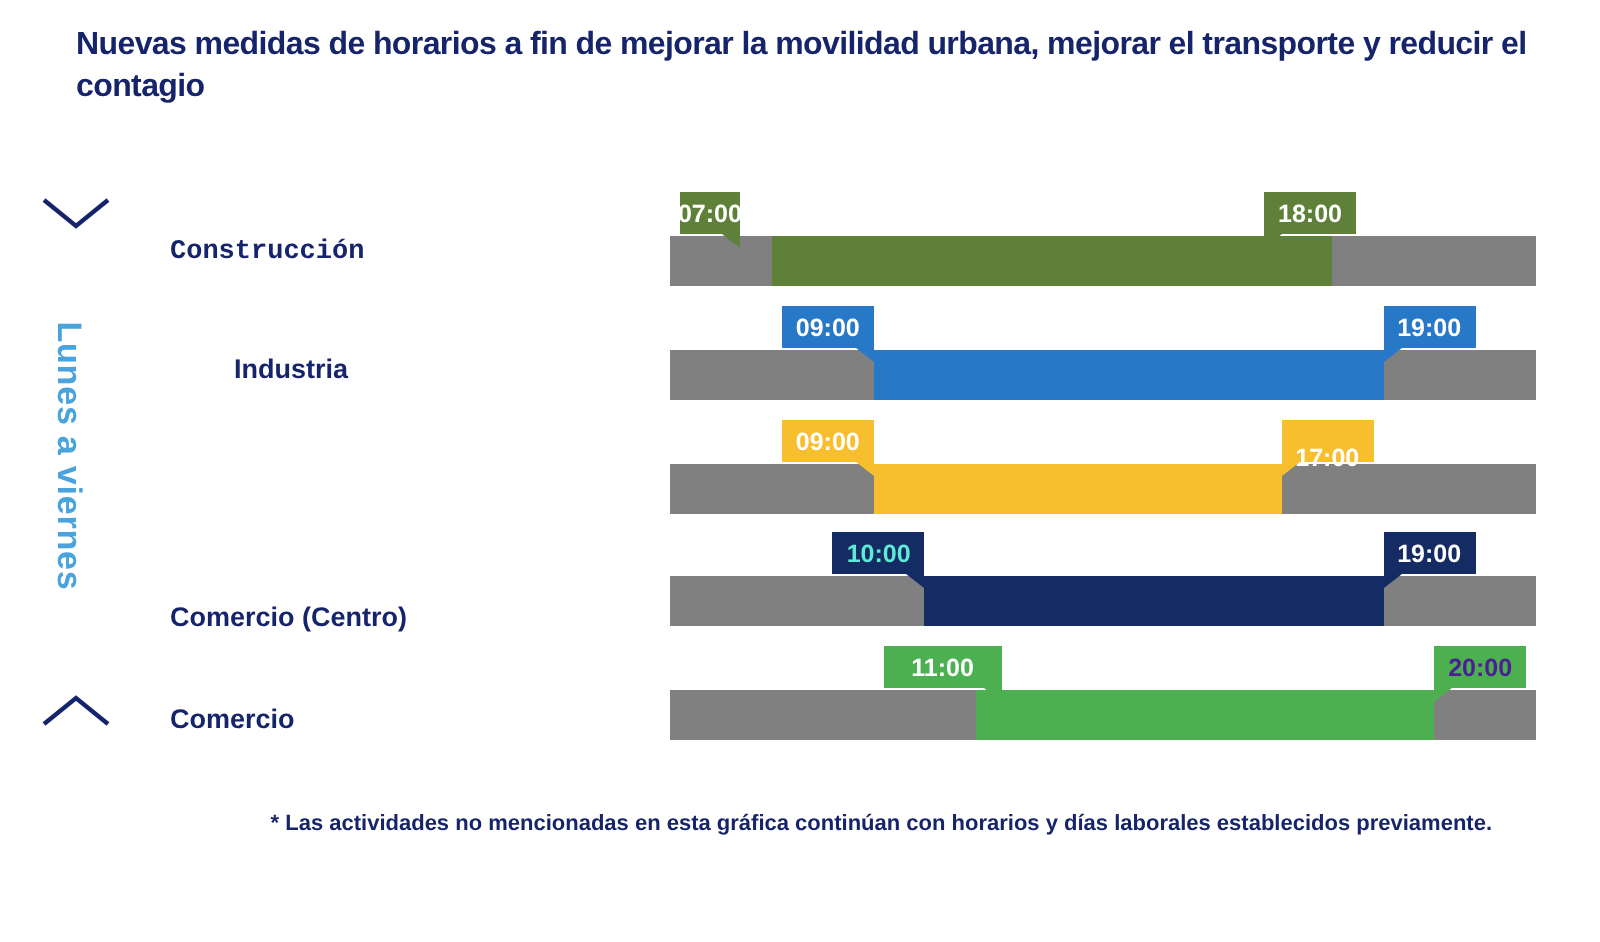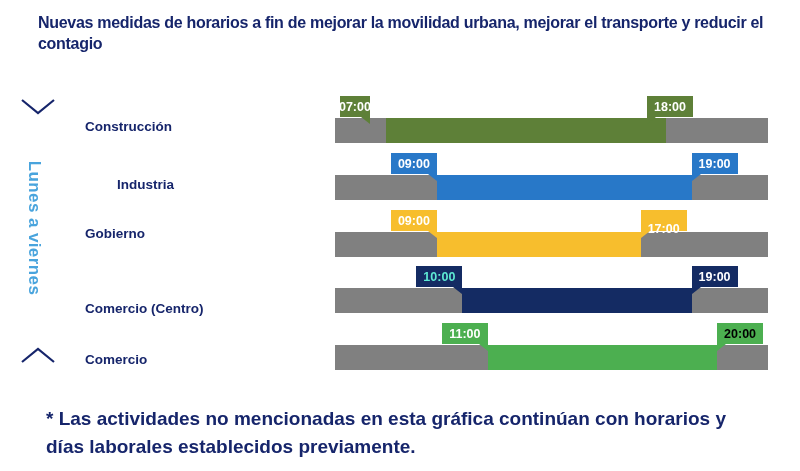--- a/index.html
+++ b/index.html
@@ -42,21 +42,21 @@
     padding:0 8px;white-space:nowrap;box-sizing:border-box;
   }
   .tag .notch{
     position:absolute;bottom:-7px;width:0;height:0;
     border-top:7px solid currentColor;
   }
   .notch-r{right:0;border-left:9px solid transparent;}
   .notch-l{left:0;border-right:9px solid transparent;}
   .foot{
     position:absolute;left:46px;top:405px;width:700px;
-    font-size:19px;font-weight:bold;color:#16256b;line-height:1.45;
+    font-size:11px;font-weight:bold;color:#16256b;line-height:1.45;text-align:right;
   }
 </style>
 </head>
 <body>
 
 <div class="title">Nuevas medidas de horarios a fin de mejorar la movilidad urbana, mejorar el transporte y reducir el contagio</div>
 
 <div class="dayaxis">
   <div class="chev chev-top">
     <svg width="36" height="18" viewBox="0 0 36 18">
@@ -66,30 +66,30 @@
   <div class="daylabel">Lunes a viernes</div>
   <div class="chev chev-bot">
     <svg width="36" height="18" viewBox="0 0 36 18">
       <path d="M2 16 L18 3 L34 16" fill="none" stroke="#16256b" stroke-width="2.2"></path>
     </svg>
   </div>
 </div>
 
 <div id="rows-host">
     <div class="row" style="top: 0px;">
-      <div class="rowlabel" style="top: 118px;">
+      <div class="rowlabel" style="top: 118px; font-family: Liberation Mono, monospace;">
         <div>Construcción</div>
       </div>
       <div class="track" style="left: 335px; width: 433px; top: 118px; background: rgb(128, 128, 128);"></div>
       <div class="seg" style="left: 385.941px; width: 280.176px; top: 118px; background: rgb(94, 128, 56);"></div>
       <div class="tag" style="background: rgb(94, 128, 56); color: rgb(94, 128, 56); top: 96px; left: 339.941px; width: 30px;">
         <span style="color: rgb(255, 255, 255);">07:00</span>
         <span class="notch notch-r"></span>
       </div>
-      <div class="tag" style="background: rgb(94, 128, 56); color: rgb(94, 128, 56); top: 96px; left: 647px; width: 46px;">
+      <div class="tag" style="background: rgb(94, 128, 56); color: rgb(94, 128, 56); top: 96px; left: 632px; width: 46px;">
         <span style="color: rgb(255, 255, 255);">18:00</span>
         <span class="notch notch-l"></span>
       </div>
     </div>
     <div class="row" style="top: 0px;">
       <div class="rowlabel" style="top: 176px; margin-left: 32px;">
         <div>Industria</div>
       </div>
       <div class="track" style="left: 335px; width: 433px; top: 175px; background: rgb(128, 128, 128);"></div>
       <div class="seg" style="left: 436.882px; width: 254.706px; top: 175px; background: rgb(40, 120, 200);"></div>
@@ -97,21 +97,20 @@
         <span style="color: rgb(255, 255, 255);">09:00</span>
         <span class="notch notch-r"></span>
       </div>
       <div class="tag" style="background: rgb(40, 120, 200); color: rgb(40, 120, 200); top: 153px; left: 691.588px; width: 46px;">
         <span style="color: rgb(255, 255, 255);">19:00</span>
         <span class="notch notch-l"></span>
       </div>
     </div>
     <div class="row" style="top: 0px;">
       <div class="rowlabel" style="top: 225px;">
-        <div>Gobierno</div>
       </div>
       <div class="track" style="left: 335px; width: 433px; top: 232px; background: rgb(128, 128, 128);"></div>
       <div class="seg" style="left: 436.882px; width: 203.765px; top: 232px; background: rgb(247, 190, 45);"></div>
       <div class="tag" style="background: rgb(247, 190, 45); color: rgb(247, 190, 45); top: 210px; left: 390.882px; width: 46px;">
         <span style="color: rgb(255, 255, 255);">09:00</span>
         <span class="notch notch-r"></span>
       </div>
       <div class="tag" style="background: rgb(247, 190, 45); color: rgb(247, 190, 45); top: 210px; left: 640.647px; width: 46px;">
         <span style="color: rgb(255, 255, 255); margin-top: 16px;">17:00</span>
         <span class="notch notch-l"></span>
@@ -131,24 +130,24 @@
         <span style="color: rgb(255, 255, 255);">19:00</span>
         <span class="notch notch-l"></span>
       </div>
     </div>
     <div class="row" style="top: 0px;">
       <div class="rowlabel" style="top: 351px;">
         <div>Comercio</div>
       </div>
       <div class="track" style="left: 335px; width: 433px; top: 345px; background: rgb(128, 128, 128);"></div>
       <div class="seg" style="left: 487.824px; width: 229.235px; top: 345px; background: rgb(76, 175, 80);"></div>
-      <div class="tag" style="background: rgb(76, 175, 80); color: rgb(76, 175, 80); top: 323px; left: 441.824px; width: 46px;">
+      <div class="tag" style="background: rgb(76, 175, 80); color: rgb(76, 175, 80); top: 323px; left: 441.824px; width: 59px;">
         <span style="color: rgb(255, 255, 255);">11:00</span>
         <span class="notch notch-r"></span>
       </div>
       <div class="tag" style="background: rgb(76, 175, 80); color: rgb(76, 175, 80); top: 323px; left: 717.059px; width: 46px;">
-        <span style="color: #000000;">20:00</span>
+        <span style="color: #4c1d95;">20:00</span>
         <span class="notch notch-l"></span>
       </div>
     </div>
   </div>
 
 <div class="foot">* Las actividades no mencionadas en esta gráfica continúan con horarios y días laborales establecidos previamente.</div>
 
 </body></html>

